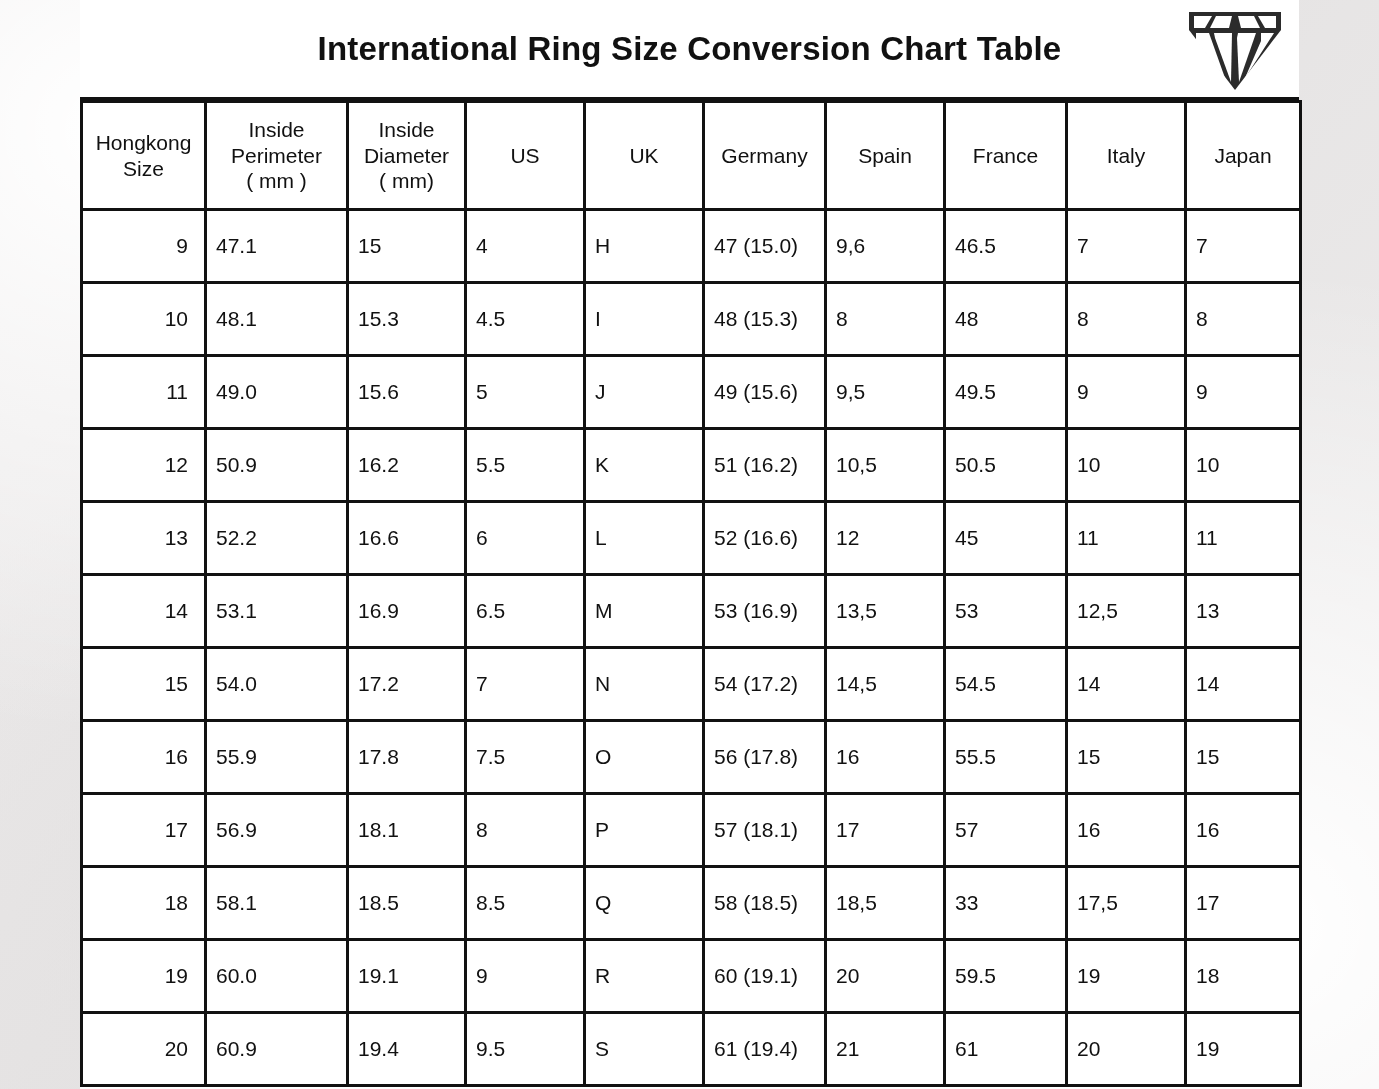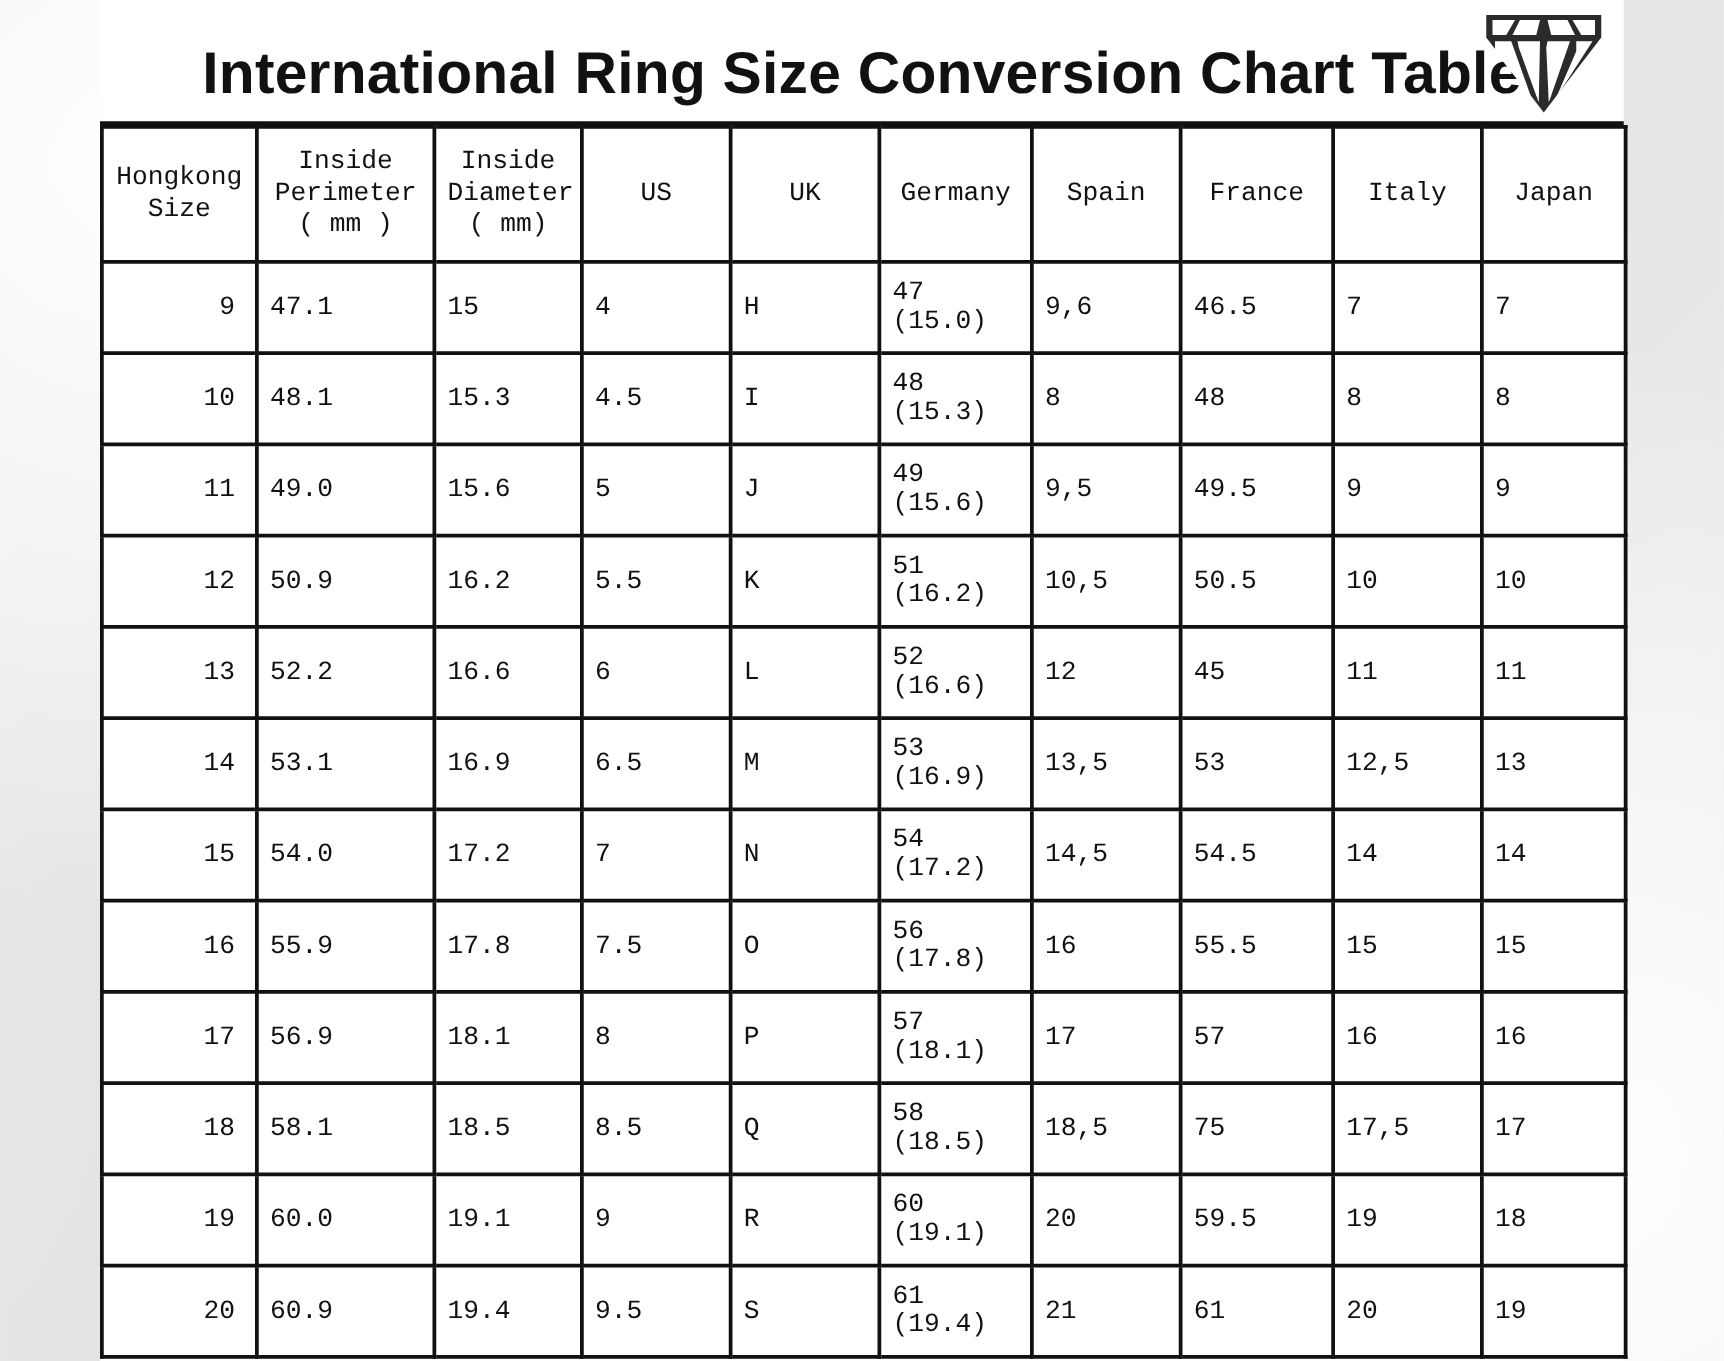--- a/index.html
+++ b/index.html
@@ -40,38 +40,37 @@
     height: 100px;
     border-bottom: 3px solid #111;
     box-sizing: border-box;
   }
   .title {
     position: absolute;
     left: 0;
     right: 0;
     top: 30px;
     text-align: center;
-    font-size: 47px;
+    font-size: 33px;
     font-weight: bold;
     color: #111;
     letter-spacing: 0.2px;
   }
   .logo {
     position: absolute;
     right: 14px;
     top: 8px;
     width: 100px;
     height: 86px;
   }
   table.ring-table {
     border-collapse: collapse;
     table-layout: fixed;
     width: 1219px;
     margin: 0;
-    font-family: Liberation Mono, monospace;
   }
   table.ring-table th,
   table.ring-table td {
     border: 3px solid #111;
     box-sizing: border-box;
     font-size: 21px;
     color: #111;
     padding: 0 9px;
   }
   table.ring-table th {
@@ -282,21 +281,21 @@
         <td>16</td>
       </tr>
       <tr>
         <td class="num-right">18</td>
         <td class="num-center">58.1</td>
         <td>18.5</td>
         <td>8.5</td>
         <td>Q</td>
         <td>58 (18.5)</td>
         <td>18,5</td>
-        <td>75</td>
+        <td>33</td>
         <td>17,5</td>
         <td>17</td>
       </tr>
       <tr>
         <td class="num-right">19</td>
         <td class="num-center">60.0</td>
         <td>19.1</td>
         <td>9</td>
         <td>R</td>
         <td>60 (19.1)</td>

